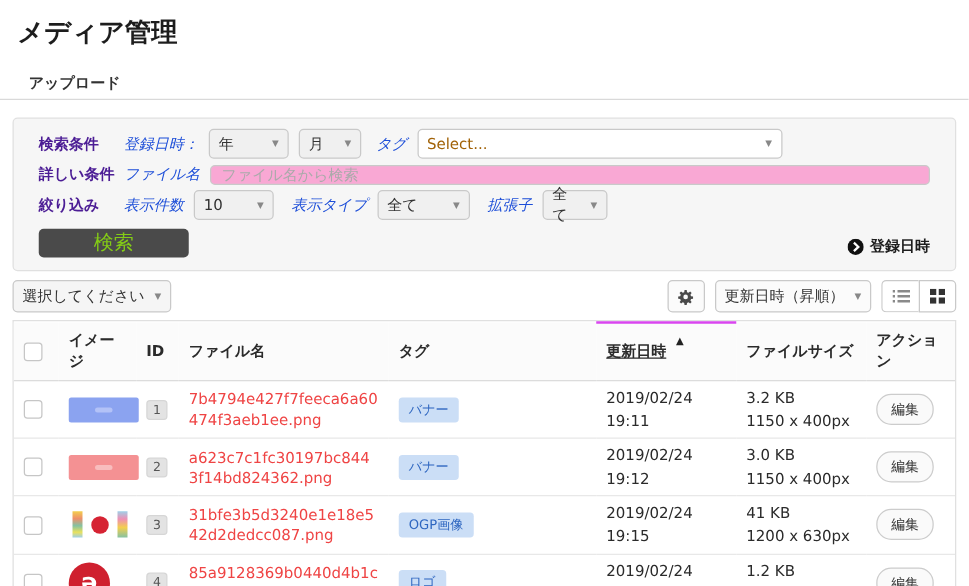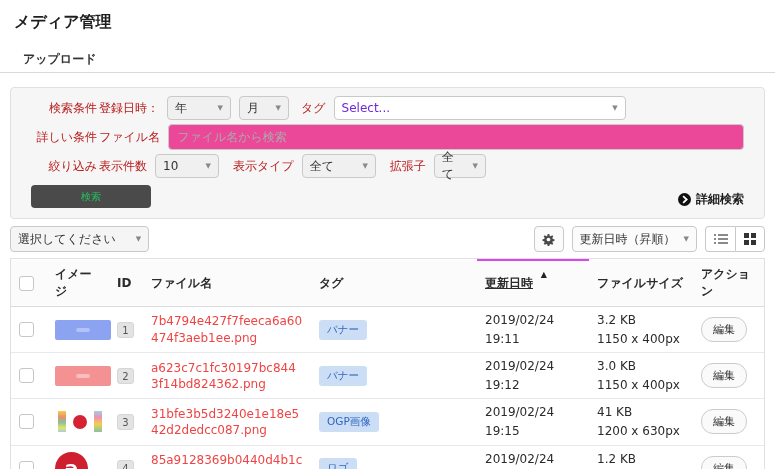--- a/index.html
+++ b/index.html
@@ -3,56 +3,56 @@
 <meta charset="utf-8">
 <style>
   * { box-sizing: border-box; margin: 0; padding: 0; }
   html,body { width: 775px; height: 469px; overflow: hidden; }
   body {
     background: #fff;
     font-family: "DejaVu Sans", "Liberation Sans", sans-serif;
     color: #333;
     position: relative;
   }
-  .page-title { font-size: 16px; font-weight: bold; color: #1d1d1d; padding: 12px 0 0 14px; }
+  .page-title { font-size: 21px; font-weight: bold; color: #1d1d1d; padding: 12px 0 0 14px; }
 
   
   .tabbar { display: flex; align-items: flex-end; margin-top: 12px; border-bottom: 1px solid #d9d9d9; padding-left: 10px; }
   .tab { font-size: 12px; font-weight: bold; padding: 6px 13px 5px; color: #333; position: relative; margin-bottom: -1px; cursor: default; }
   .tab--active { background: #ececec; color: #2e64c5; border-bottom: 2px solid #2e64c5; }
 
   
   .panel { margin: 14px 10px 0; background: #f6f6f6; border: 1px solid #e0e0e0; border-radius: 4px; padding: 8px 20px 8px; }
   .panel-row { display: flex; align-items: center; margin-bottom: 4px; font-size: 12px; }
-  .panel-label { font-weight: normal; width: 66px; flex: none; color: #b91c1c; text-align: right; }
-  .inline-label { margin: 0 8px 0 2px; color: #b91c1c; white-space: nowrap; }
+  .panel-label { font-weight: bold; width: 66px; flex: none; color: #4c1d95; }
+  .inline-label { margin: 0 8px 0 2px; color: #1d4ed8; white-space: nowrap; font-style: italic; }
   .select { background: #f0f0f0; border: 1px solid #c9c9c9; border-radius: 4px; height: 24px;
             display: inline-flex; align-items: center; justify-content: space-between;
             padding: 0 7px; font-size: 12px; color: #333; cursor: default; }
   .select .caret { font-size: 7px; color: #888; margin-left: 8px; }
   .select--white { background: #fff; }
-  .select--placeholder { color: #6d28d9; }
+  .select--placeholder { color: #a16207; }
   .sel-year { width: 64px; margin-right: 8px; }
   .sel-month { width: 50px; margin-right: 10px; }
   .sel-tag { width: 292px; }
   .sel-perpage { width: 64px; margin-right: 12px; }
   .sel-type { width: 74px; margin-right: 12px; }
   .sel-ext { width: 52px; }
-  .text-input { flex: 1; height: 26px; border: 1px solid #c9c9c9; border-radius: 4px; background: #ec4899;
+  .text-input { flex: 1; height: 16px; border: 1px solid #c9c9c9; border-radius: 4px; background: #f9a8d4;
                 font-size: 12px; padding: 0 8px; color: #333; font-family: inherit; }
   .text-input::placeholder { color: #aaa; }
   .panel-actions { display: flex; justify-content: space-between; align-items: flex-end; margin-top: 7px; margin-bottom: 2px; }
-  .search-btn { width: 120px; height: 23px; background: #4a4a4a; color: #22c55e; border: none; border-radius: 4px;
-                font-size: 10px; font-family: Liberation Mono, monospace; cursor: pointer; }
+  .search-btn { width: 120px; height: 23px; background: #4a4a4a; color: #84cc16; border: none; border-radius: 4px;
+                font-size: 16px; font-family: Liberation Mono, monospace; cursor: pointer; }
   .advanced-link { display: inline-flex; align-items: center; gap: 5px; font-size: 12px; font-weight: bold; color: #1d1d1d; cursor: pointer; }
 
   
   .toolbar { margin: 7px 10px 6px; display: flex; justify-content: space-between; align-items: center; }
   .toolbar-right { display: flex; align-items: center; gap: 8px; }
-  .sel-bulk { height: 26px; background: #f5f5f5; gap: 12px; }
+  .sel-bulk { height: 26px; background: #f5f5f5; }
   .icon-btn { width: 30px; height: 26px; border: 1px solid #c9c9c9; border-radius: 4px; background: #fbfbfb;
               display: inline-flex; align-items: center; justify-content: center; cursor: pointer; }
   .sel-sort { height: 26px; background: #fbfbfb; }
   .view-group { display: inline-flex; }
   .view-group .icon-btn { border-radius: 0; background: #fff; }
   .view-group .icon-btn:first-child { border-radius: 4px 0 0 4px; border-right: none; }
   .view-group .icon-btn:last-child { border-radius: 0 4px 4px 0; }
 
   
   .table-wrap { margin: 0 10px; border: 1px solid #e0e0e0; background: #fff; }
@@ -144,21 +144,21 @@
     </span>
   </div>
 
   <div class="panel-actions">
     <button class="search-btn">検索</button>
     <span class="advanced-link">
       <svg width="13" height="13" viewBox="0 0 16 16">
         <circle cx="8" cy="8" r="8" fill="#111"></circle>
         <path d="M6.3 3.8 L10.7 8 L6.3 12.2" stroke="#fff" stroke-width="2.2" fill="none"></path>
       </svg>
-      <span>詳細検索</span>
+      <span>登録日時</span>
     </span>
   </div>
 </div>
 
 <div class="toolbar">
   <span class="select sel-bulk">
     <span>選択してください</span>
       <span class="caret">▼</span>
   </span>
   <div class="toolbar-right">

